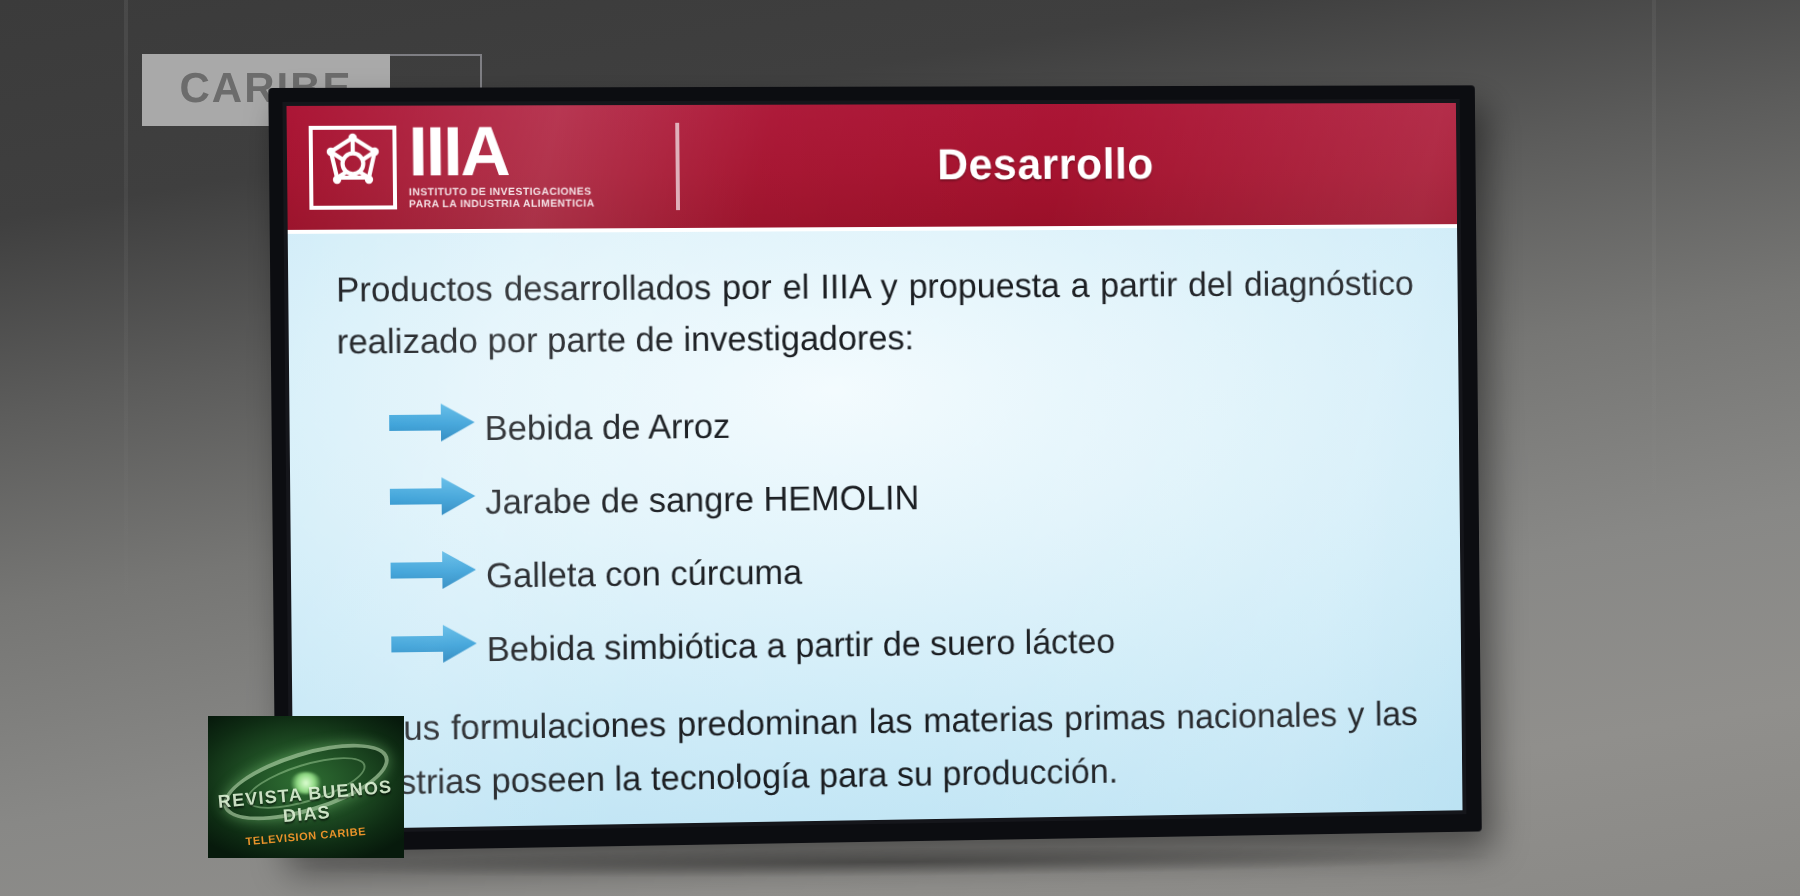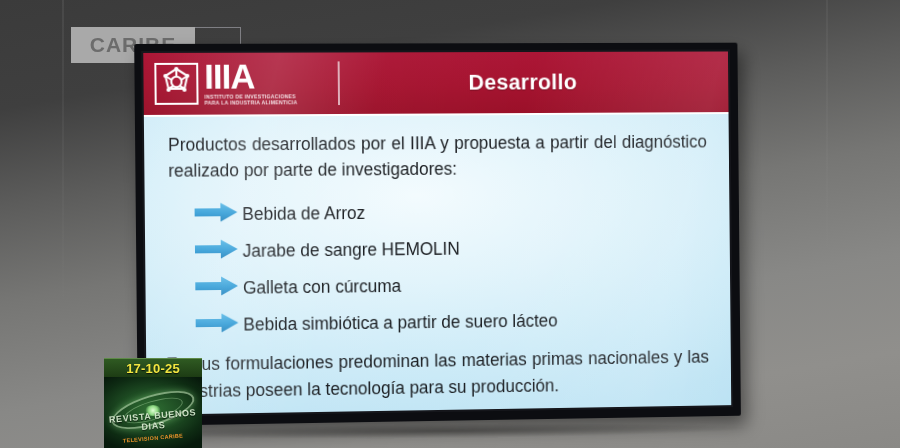--- a/index.html
+++ b/index.html
@@ -412,23 +412,20 @@
 
         <div id="slide-glare"></div>
       </div>
 
     </div>
   </div>
 
   <div id="tv-shadow"></div>
 
   <div id="lower-third">
-    <div id="date-badge">
-      <span class="date-text">17-10-25</span>
-    </div>
     <div id="program-logo">
       <div class="ring"></div>
       <div class="ring2"></div>
       <div class="core"></div>
       <div class="logo-title">REVISTA BUENOS DIAS</div>
       <div class="logo-sub2">TELEVISION CARIBE</div>
     </div>
 
   </div>
 

